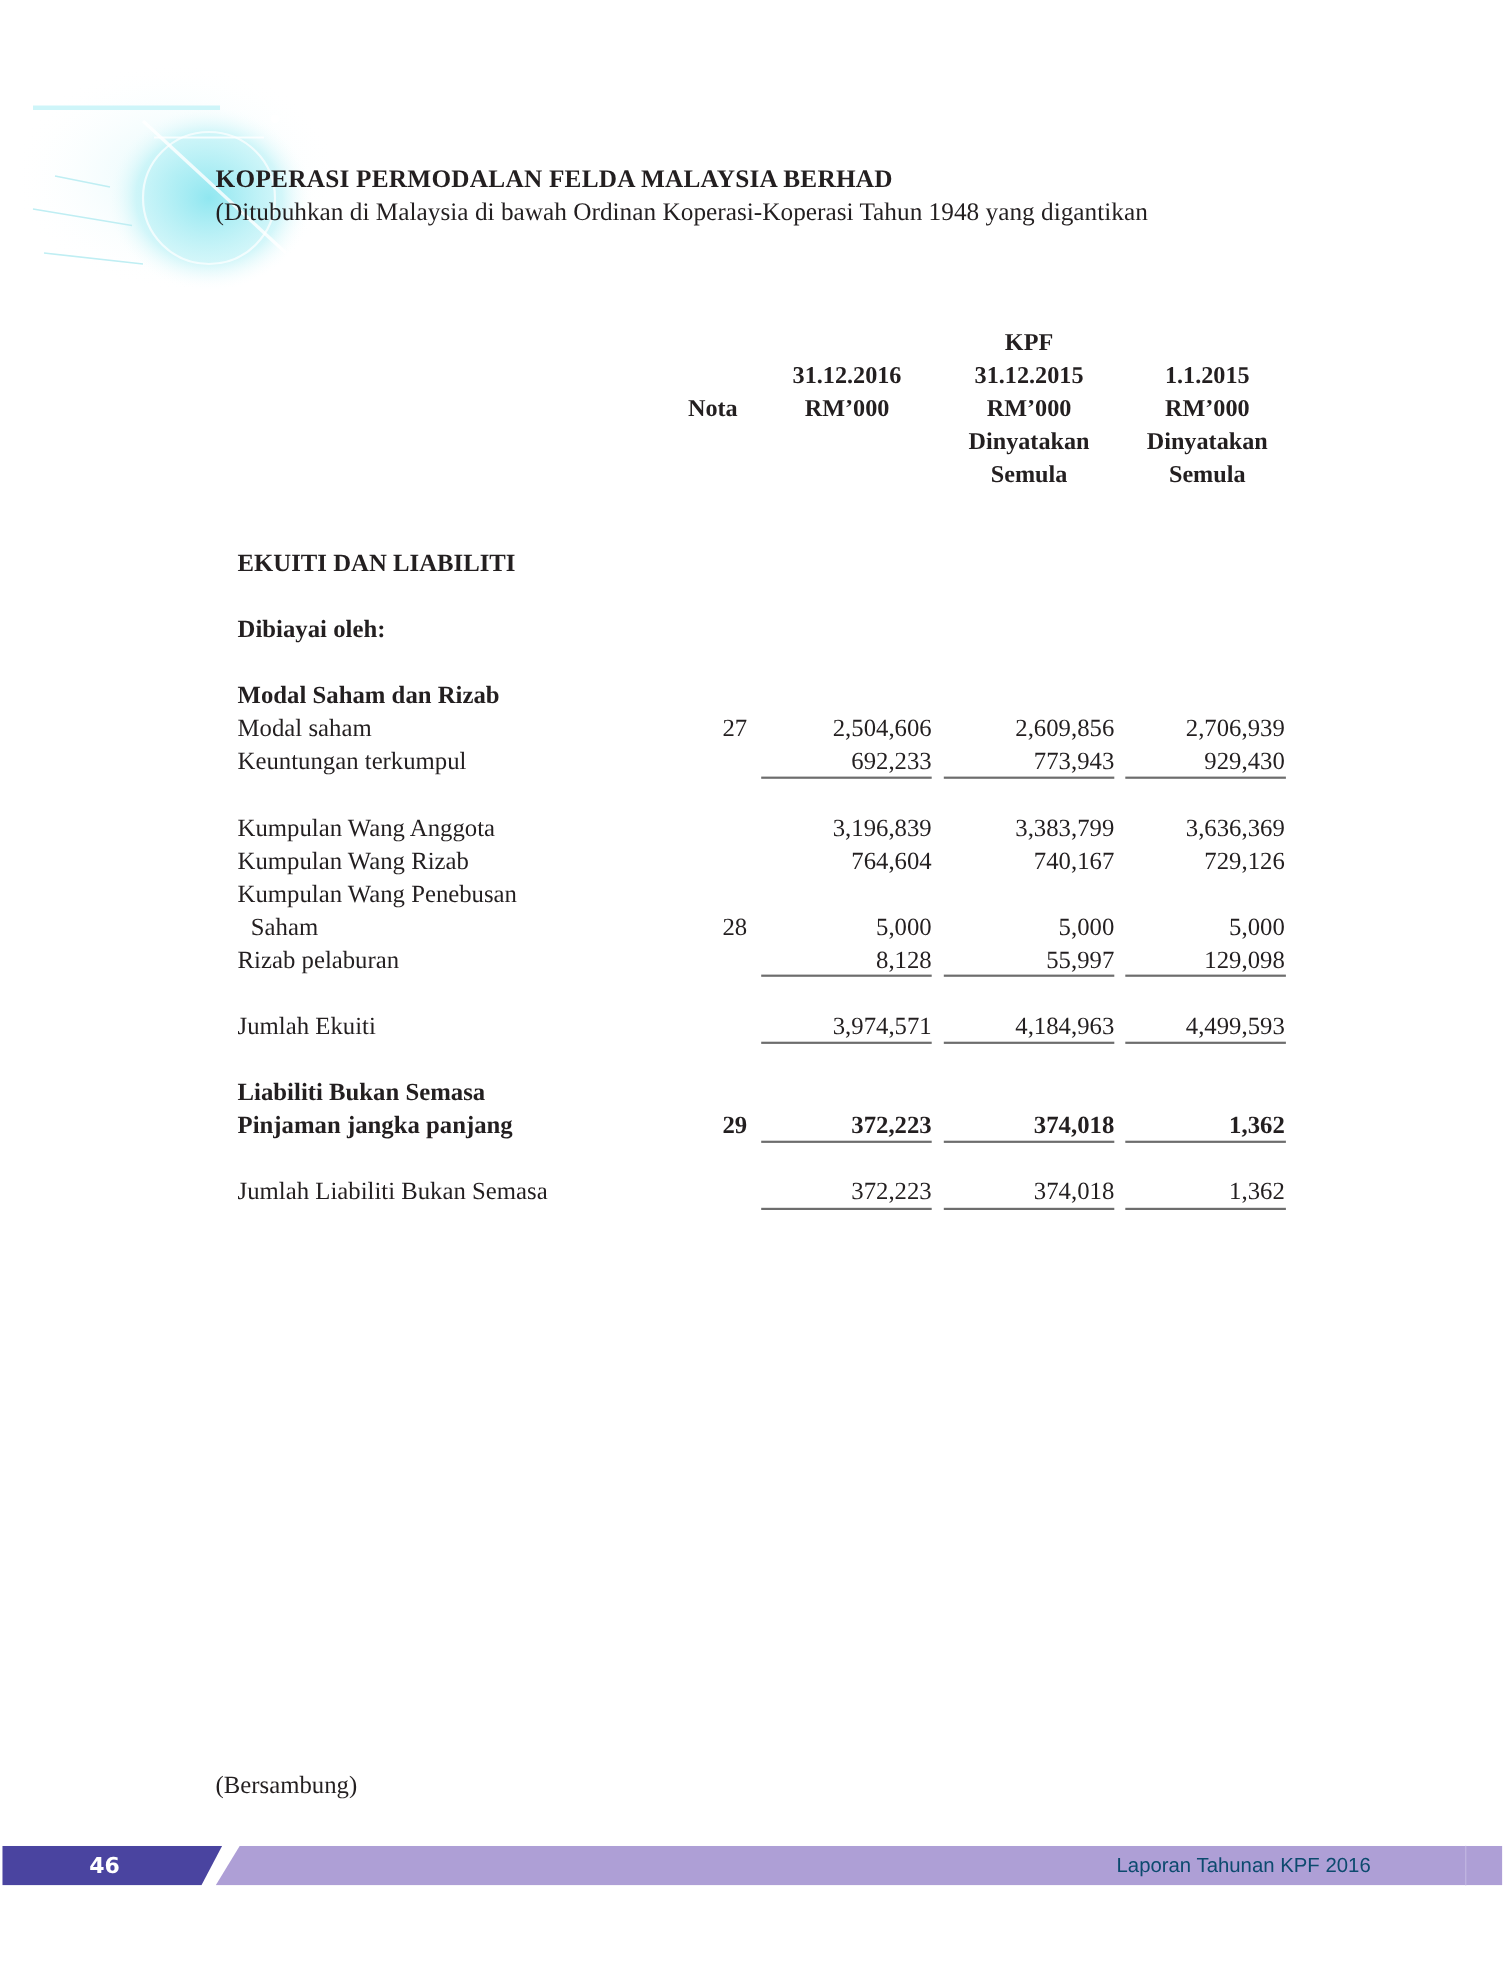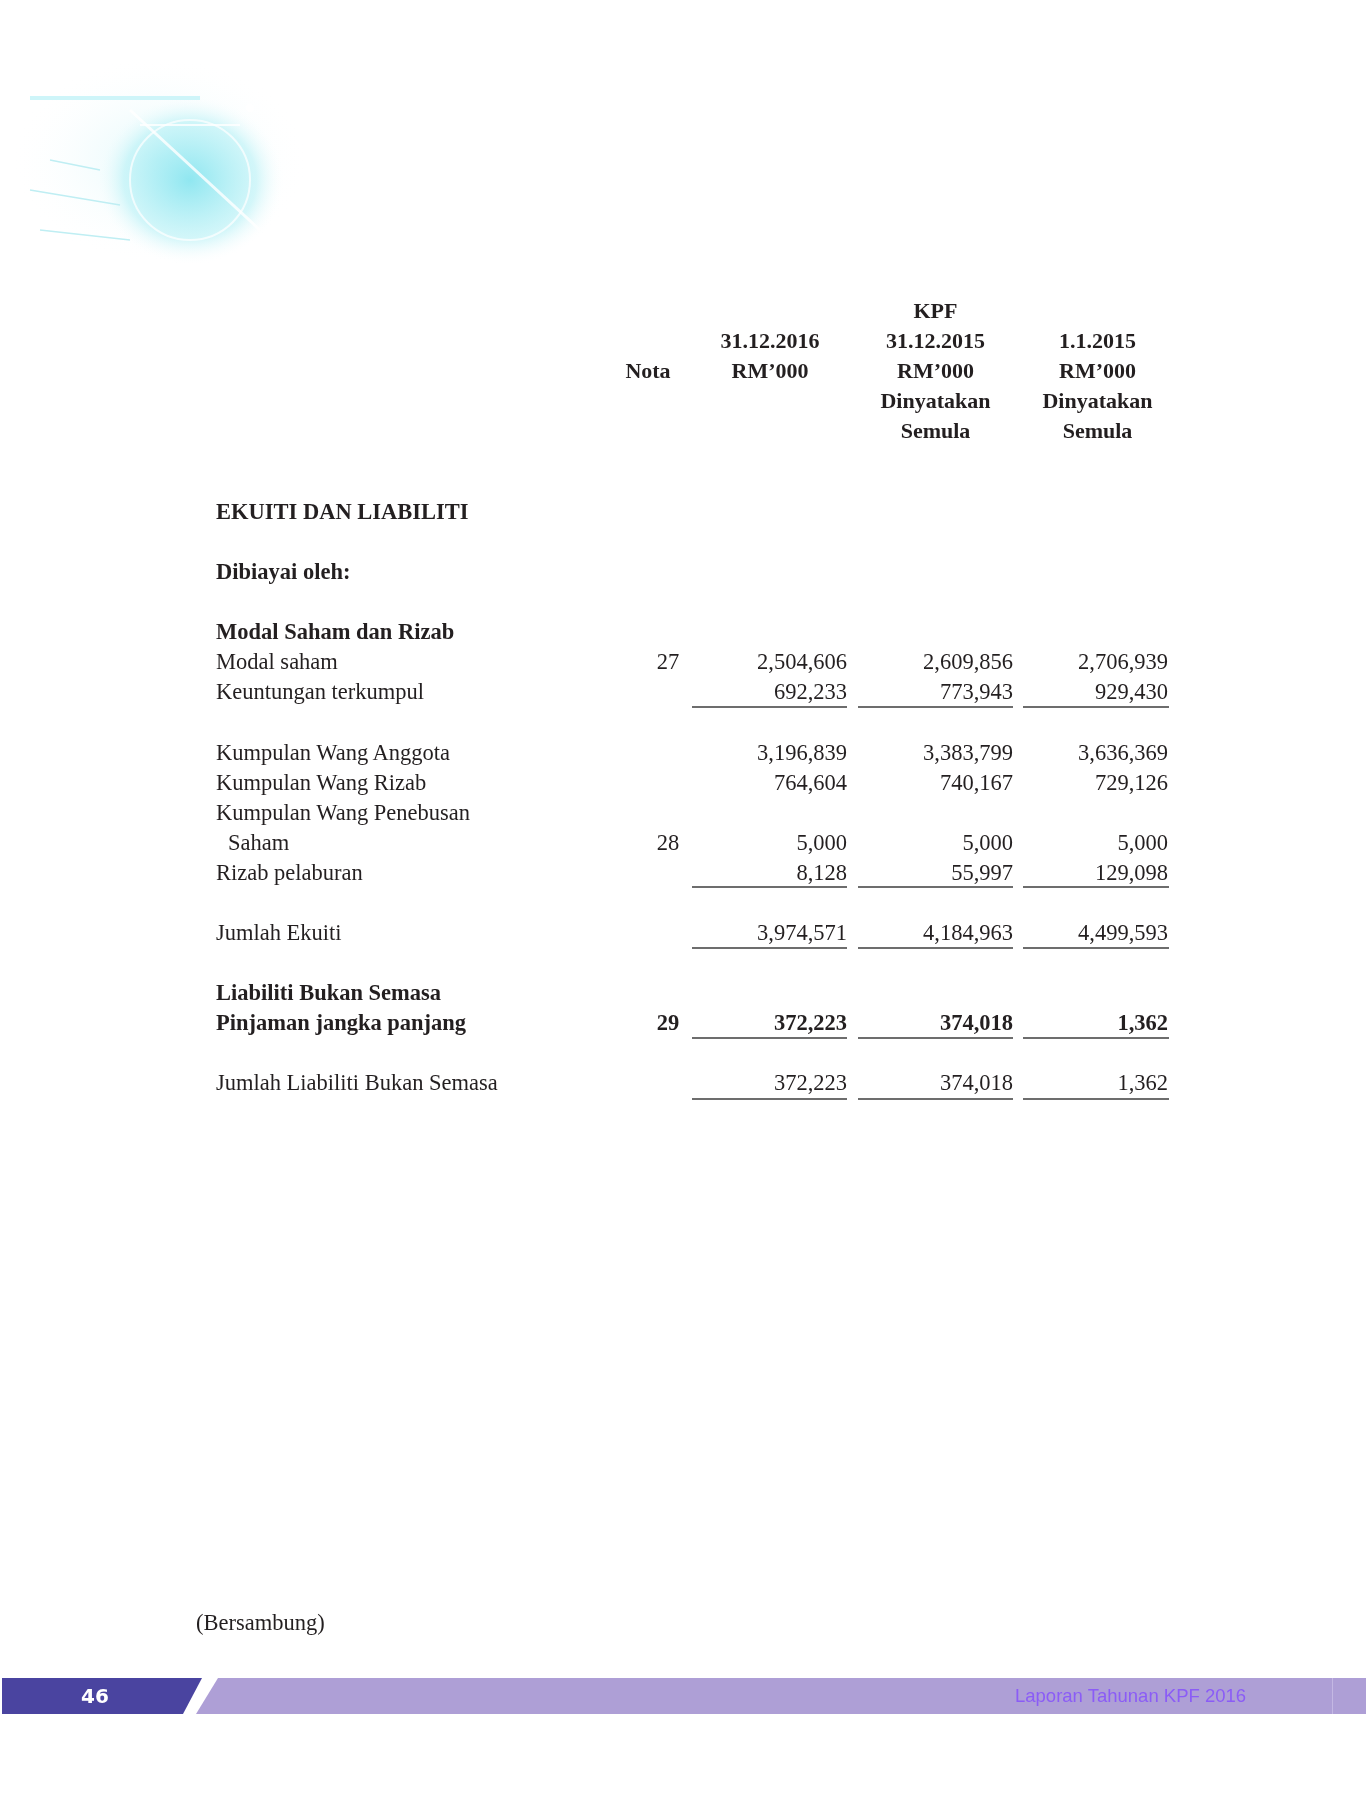--- a/index.html
+++ b/index.html
@@ -35,21 +35,21 @@
   .cont { position: absolute; left: 196px; top: 1608px; font-size: 22.5px; line-height: 30px; }
 
   .footer { position: absolute; left: 0; top: 1678px; width: 1366px; height: 52px; }
   .footer .dark { position: absolute; left: 2px; top: 0; height: 36px; width: 200px; background: #4a44a0;
                   clip-path: polygon(0 0, 100% 0, 90.5% 100%, 0 100%); }
   .footer .light { position: absolute; left: 196px; top: 0; height: 36px; right: 0; background: #ae9fd6;
                    clip-path: polygon(22px 0, 100% 0, 100% 100%, 0 100%); }
   .footer .divider { position: absolute; left: 1332px; top: 0; width: 1px; height: 36px; background: #c4b8e3; }
   .footer .pnum { position: absolute; left: 70px; width: 50px; top: 0; line-height: 36px; text-align: center;
                   color: #ffffff; font-weight: bold; font-size: 20px; font-family: "DejaVu Sans", sans-serif; }
-  .footer .rtitle { position: absolute; left: 1015px; top: 0; line-height: 36px; color: #8b5cf6; font-size: 18.5px;
+  .footer .rtitle { position: absolute; left: 1015px; top: 0; line-height: 36px; color: #0c4a6e; font-size: 18.5px;
                     font-family: "Liberation Sans", "DejaVu Sans", sans-serif; }
 </style>
 </head>
 <body>
 
 <svg class="deco" viewBox="0 0 300 230">
   <defs>
     <radialGradient id="g1" cx="50%" cy="50%" r="50%">
       <stop offset="0%" stop-color="#7fe3ee" stop-opacity="0.85"></stop>
       <stop offset="70%" stop-color="#b8f1f6" stop-opacity="0.6"></stop>
@@ -64,20 +64,22 @@
   <ellipse cx="180" cy="140" rx="95" ry="85" fill="url(#g1)"></ellipse>
   <circle cx="180" cy="140" r="60" fill="none" stroke="#ffffff" stroke-opacity="0.7" stroke-width="2"></circle>
   <line x1="120" y1="70" x2="250" y2="190" stroke="#ffffff" stroke-width="3" stroke-opacity="0.8"></line>
   <line x1="130" y1="85" x2="230" y2="85" stroke="#ffffff" stroke-width="2" stroke-opacity="0.8"></line>
   <line x1="20" y1="58" x2="190" y2="58" stroke="#c9f4f8" stroke-width="4" stroke-opacity="0.9"></line>
   <circle cx="240" cy="68" r="4" fill="#ffffff" fill-opacity="0.9"></circle>
   <path d="M20 150 L110 165 M30 190 L120 200 M40 120 L90 130" stroke="#bfeef3" stroke-width="1.5" fill="none"></path>
 </svg>
 
 <div class="hdr">
+  <div class="title">KOPERASI PERMODALAN FELDA MALAYSIA BERHAD</div>
+  <div class="sub">(Ditubuhkan di Malaysia di bawah Ordinan Koperasi-Koperasi Tahun 1948 yang digantikan</div>
 </div>
 
 <div class="colhead" style="left:610px; width:76px; top:356px;">
   <div>Nota</div>
 </div>
 <div class="colhead" style="left:695px; width:150px; top:326px;">
   <div>31.12.2016</div>
   <div>RM’000</div>
 </div>
 <div class="colhead" style="left:858px; width:155px; top:296px;">

